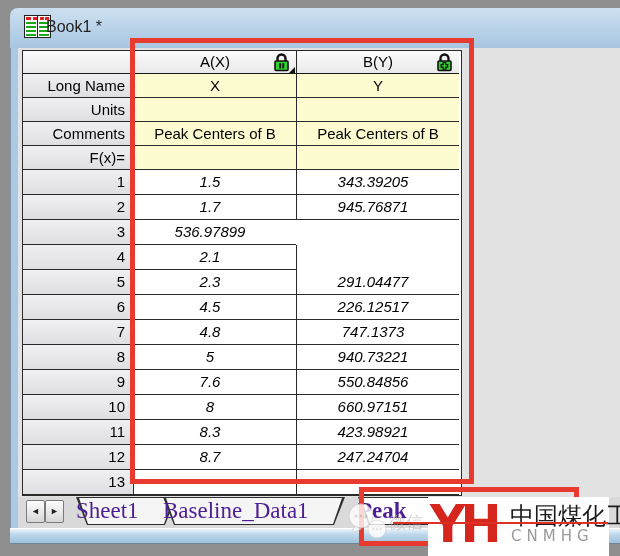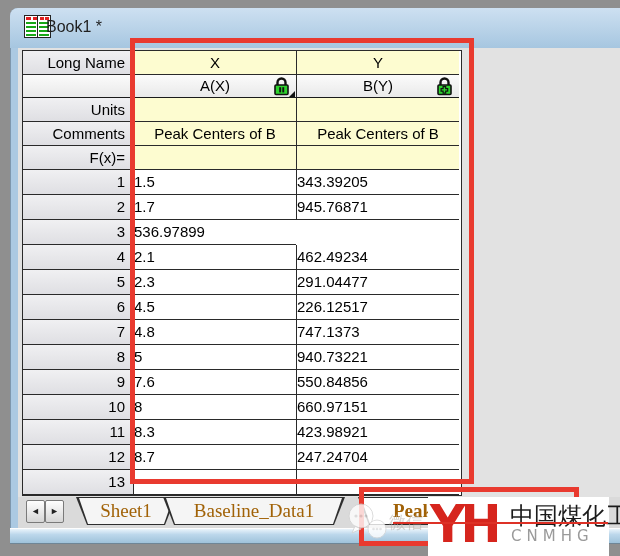--- a/index.html
+++ b/index.html
@@ -24,37 +24,37 @@
   .tr{display:flex;}
   .td{box-sizing:border-box;border-right:1px solid #2a2a2a;border-bottom:1px solid #2a2a2a;
       overflow:hidden;white-space:nowrap;font-size:15px;color:#000;}
   .c0{width:111px;} .c1{width:163px;} .c2{width:162px;border-right:none;}
   .hrow .td{height:23px;line-height:22px;background:linear-gradient(#fbfbfb,#e9e9e9);
       text-align:center;position:relative;border-bottom:1px solid #1a1a1a;}
   .lrow .td{height:24px;line-height:23px;}
   .drow .td{height:25px;line-height:24px;}
   .rowhdr{background:linear-gradient(#f0f0f2,#dfdfe3);text-align:right;padding-right:8px;}
   .ylw{background:#fdfcd0;text-align:center;}
-  .num{background:#ffffff;text-align:left;padding-right:10px;}
+  .num{background:#ffffff;text-align:center;padding-right:10px;font-style:italic;}
   .lock{position:absolute;right:5px;top:2px;}
   .ddtri{position:absolute;right:1px;top:16px;width:0;height:0;
       border-left:6px solid transparent;border-bottom:6px solid #111;}
 
   
   #tabbar{left:18px;top:497px;width:602px;height:31px;background:#dadada;z-index:5;}
   .spinbtn{position:absolute;top:3px;width:19px;height:23px;background:linear-gradient(#fefefe,#d6d6d6);
       border:1px solid #7a7a7a;border-radius:2px;text-align:center;line-height:21px;
       font-size:9px;color:#222;box-sizing:border-box;}
   .tab{position:absolute;top:0;height:28px;}
   .tab .shape{position:absolute;inset:0;background:#2e2e2e;
       clip-path:polygon(0 0,100% 0,calc(100% - 11px) 100%,11px 100%);}
   .tab .face{position:absolute;inset:0;background:#f5f5f5;
       clip-path:polygon(3px 1px,calc(100% - 3px) 1px,calc(100% - 12px) calc(100% - 1px),12px calc(100% - 1px));}
-  .tab .lbl{position:absolute;inset:0;text-align:center;line-height:27px;
-      font-family:"Liberation Serif",serif;font-size:19px;color:#a16207;}
+  .tab .lbl{position:absolute;inset:0;text-align:left;line-height:27px;
+      font-family:"Liberation Serif",serif;font-size:23px;color:#4c1d95;}
   .tab.active .face{background:#ffffff;}
   .tab.active .lbl{font-weight:bold;}
 
   
   .redrect{border:5px solid #e93a2f;z-index:30;}
   #redrect-data{left:130px;top:38px;width:334px;height:436px;}
   #redrect-tab{left:359px;top:487px;width:210px;height:49px;}
   #red-underline{left:393px;top:522px;width:215px;height:2px;background:#dd3126;z-index:54;}
 
   
@@ -91,26 +91,20 @@
       <rect x="2" y="19" width="10" height="2"></rect>
         <rect x="15" y="19" width="10" height="2"></rect>
     </g>
     <line x1="13.5" y1="1" x2="13.5" y2="22" stroke="#222"></line>
   </svg>
 </div>
 <div class="abs" id="title-text">Book1 *</div>
 <div class="abs" id="client"></div>
 
 <div class="abs" id="sheet">
-  <div class="tr lrow">
-    <div class="td c0 rowhdr">Long Name</div>
-    <div class="td c1 ylw">X</div>
-    <div class="td c2 ylw">Y</div>
-  </div>
-
   <div class="tr hrow">
     <div class="td c0 rowhdr"></div>
     <div class="td c1">
       <span>A(X)</span>
       <span class="lock">
         <svg width="19" height="19" viewBox="0 0 19 19">
           <path d="M5.5 9 V5.5 a4 4 0 0 1 8 0 V9" fill="none" stroke="#111" stroke-width="2.4"></path>
           <rect x="3" y="8" width="13" height="9.5" rx="1" fill="#2ed32e" stroke="#111" stroke-width="1.6"></rect>
           <rect x="7.2" y="10.2" width="1.9" height="5.2" fill="#111"></rect>
           <rect x="10.3" y="10.2" width="1.9" height="5.2" fill="#111"></rect>
@@ -122,20 +116,26 @@
       <span>B(Y)</span>
       <span class="lock">
         <svg width="19" height="19" viewBox="0 0 19 19">
           <path d="M5.5 9 V5.5 a4 4 0 0 1 8 0 V9" fill="none" stroke="#111" stroke-width="2.4"></path>
           <rect x="3" y="8" width="13" height="9.5" rx="1" fill="#2ed32e" stroke="#111" stroke-width="1.6"></rect>
           <path d="M8.1 9.6 h2.6 v2 h2 v2.6 h-2 v2 h-2.6 v-2 h-2 v-2.6 h2 z" fill="#2ed32e" stroke="#111" stroke-width="1.2"></path>
         </svg>
       </span>
     </div>
   </div>
+
+  <div class="tr lrow">
+    <div class="td c0 rowhdr">Long Name</div>
+    <div class="td c1 ylw">X</div>
+    <div class="td c2 ylw">Y</div>
+  </div>
   <div class="tr lrow">
     <div class="td c0 rowhdr">Units</div>
     <div class="td c1 ylw"></div>
     <div class="td c2 ylw"></div>
   </div>
   <div class="tr lrow">
     <div class="td c0 rowhdr">Comments</div>
     <div class="td c1 ylw">Peak Centers of B</div>
     <div class="td c2 ylw">Peak Centers of B</div>
   </div>
@@ -155,21 +155,20 @@
     <div class="td c1 num">1.7</div>
     <div class="td c2 num">945.76871</div>
   </div>
   <div class="tr drow">
     <div class="td c0 rowhdr">3</div>
     <div class="td c2 num">536.97899</div>
   </div>
   <div class="tr drow">
     <div class="td c0 rowhdr">4</div>
     <div class="td c1 num">2.1</div>
-    <div class="td c2 num">462.49234</div>
   </div>
   <div class="tr drow">
     <div class="td c0 rowhdr">5</div>
     <div class="td c1 num">2.3</div>
     <div class="td c2 num">291.04477</div>
   </div>
   <div class="tr drow">
     <div class="td c0 rowhdr">6</div>
     <div class="td c1 num">4.5</div>
     <div class="td c2 num">226.12517</div>

